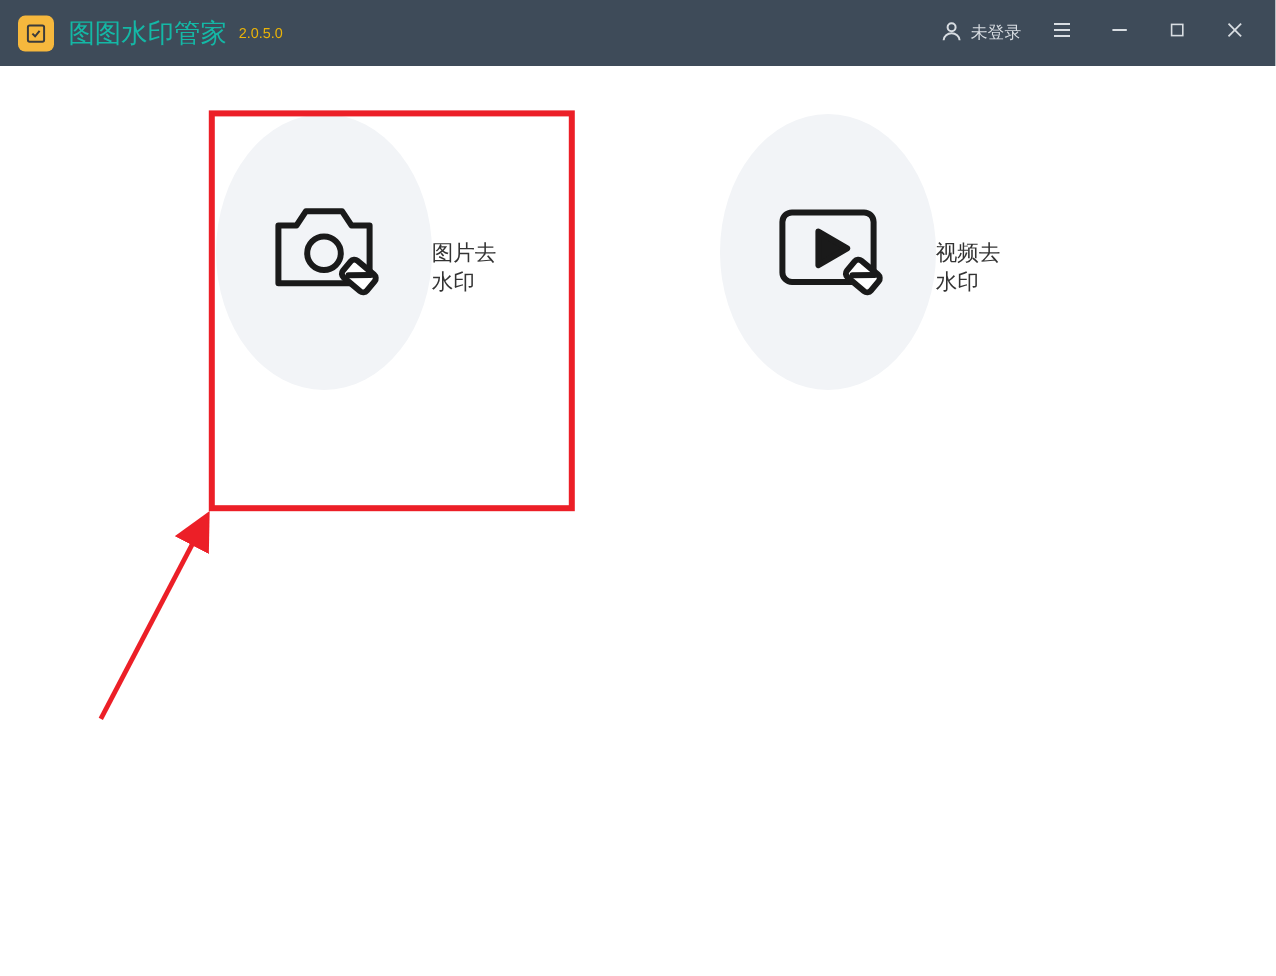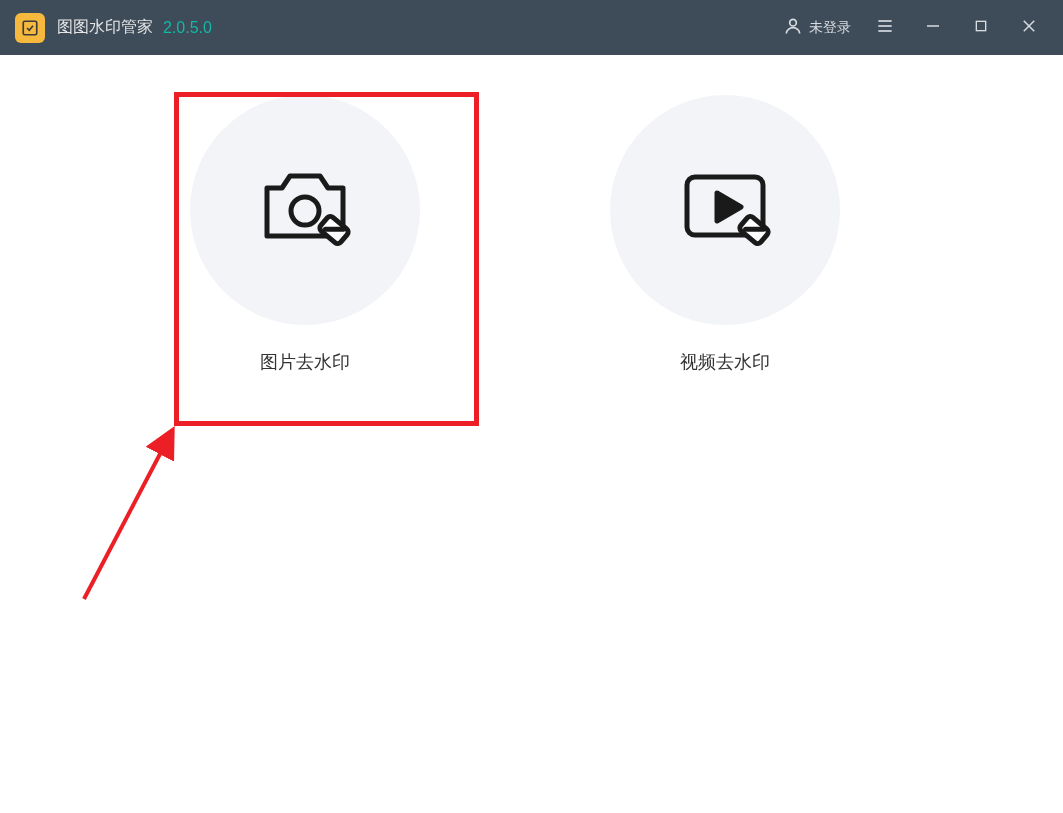--- a/index.html
+++ b/index.html
@@ -23,27 +23,27 @@
       width: 30px;
       height: 30px;
       background: #f6b83d;
       border-radius: 6px;
       display: flex;
       align-items: center;
       justify-content: center;
       margin-right: 12px;
     }
     .app-title {
-      font-size: 16px;
-      color: #e5e5e5;
+      font-size: 22px;
+      color: #14b8a6;
       margin-right: 10px;
     }
     .app-version {
-      font-size: 16px;
-      color: #14b8a6;
+      font-size: 12px;
+      color: #eab308;
     }
     .titlebar-spacer { flex: 1; }
     .tb-item {
       display: flex;
       align-items: center;
       gap: 6px;
       color: #d8dde2;
       font-size: 14px;
       padding: 12px 10px;
       height: 100%;
@@ -70,21 +70,21 @@
       position: absolute;
       left: 180px;
       top: 40px;
       display: grid;
       grid-template-columns: 250px 250px;
       column-gap: 170px;
       row-gap: 80px;
     }
     .tile {
       display: flex;
-      flex-direction: column;
+      flex-direction: row;
       align-items: center;
       cursor: pointer;
     }
     .circle {
       width: 230px;
       height: 230px;
       border-radius: 50%;
       background: #f2f4f7;
       display: flex;
       align-items: center;

